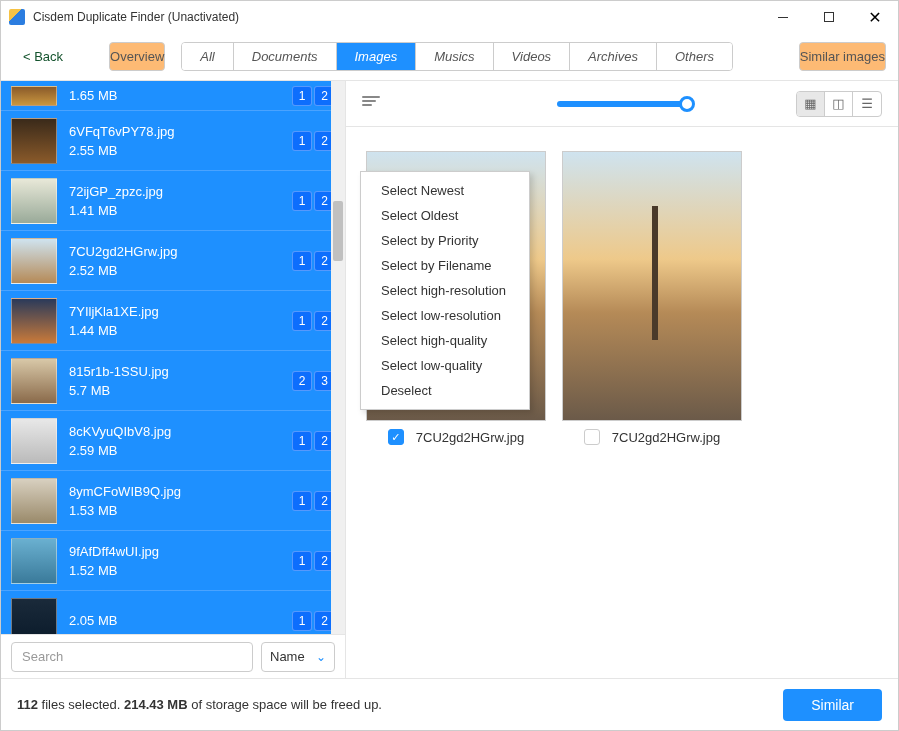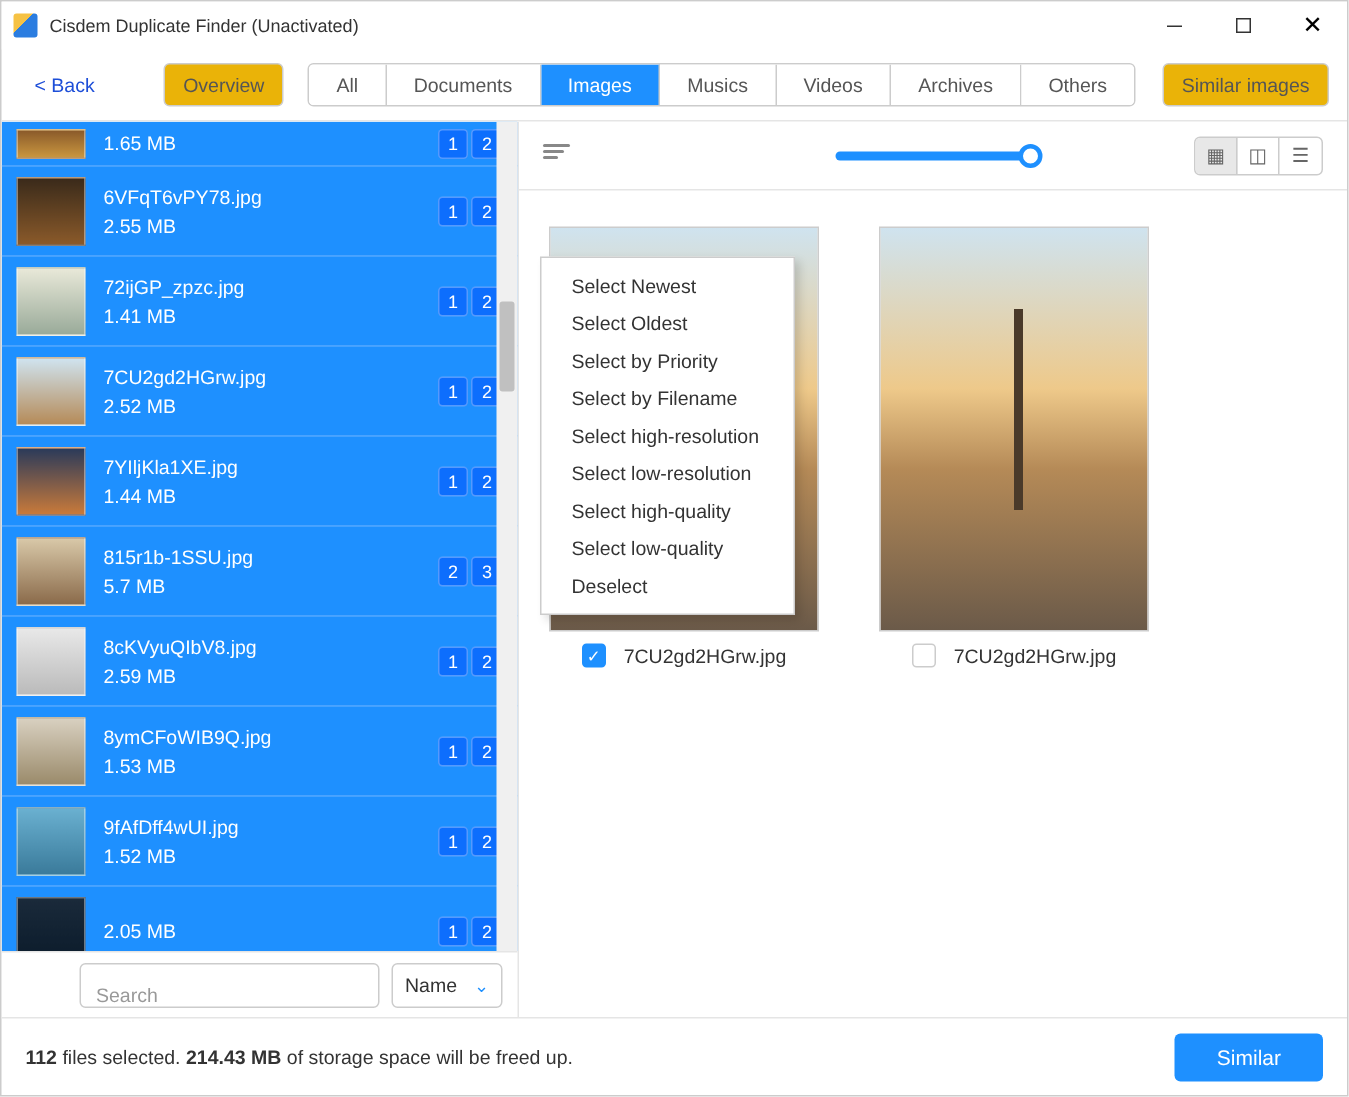--- a/index.html
+++ b/index.html
@@ -10,25 +10,25 @@
 .titlebar .logo { width: 16px; height: 16px; margin-right: 8px; background: linear-gradient(135deg,#f6c244 40%,#2b7de0 40%); border-radius: 2px; }
 .titlebar .title { font-size: 12px; color: #333; }
 .titlebar .winctrl { margin-left: auto; display: flex; }
 .titlebar .winbtn { width: 46px; height: 32px; display: flex; align-items: center; justify-content: center; font-size: 14px; }
 .minline { width: 10px; height: 1px; background: #333; }
 .maxbox { width: 10px; height: 10px; border: 1px solid #333; }
 .closex { font-size: 16px; font-family: Arial; }
 
 
 .toolbar { height: 48px; display: flex; align-items: center; padding: 0 12px; gap: 8px; border-bottom: 1px solid #e5e5e5; }
-.back { font-size: 13px; color: #1d4ed8; padding: 6px 10px; cursor: pointer; }
-.ovbtn, .simbtn { font-size: 13px; color: #555; border: 1px solid #ccc; border-radius: 4px; padding: 6px 12px; cursor: pointer; background: #eab308; }
+.back { font-size: 13px; color: #14532d; padding: 6px 10px; cursor: pointer; }
+.ovbtn, .simbtn { font-size: 13px; color: #555; border: 1px solid #ccc; border-radius: 4px; padding: 6px 0; cursor: pointer; background: #fdba74; }
 .ovbtn { margin-left: 28px; }
 .tabgroup { display: flex; border: 1px solid #ccc; border-radius: 4px; overflow: hidden; margin-left: 8px; }
-.tabgroup .tab { font-size: 13px; color: #555; padding: 6px 18px; border-right: 1px solid #ccc; cursor: pointer; background: #fff; }
+.tabgroup .tab { font-size: 13px; color: #555; padding: 6px 18px; border-right: 1px solid #ccc; cursor: pointer; background: #fff; font-style: italic; }
 .tabgroup .tab:last-child { border-right: none; }
 .tabgroup .tab.active { background: #1e90ff; color: #fff; }
 .spacer { flex: 1; }
 
 
 .main { flex: 1; display: flex; overflow: hidden; }
 
 
 .sidebar { width: 345px; background: #fff; display: flex; flex-direction: column; border-right: 1px solid #e5e5e5; position: relative; }
 .filelist { flex: 1; overflow: hidden; }
@@ -37,38 +37,38 @@
 .thumb { width: 46px; height: 46px; background: #ddd; border: 1px solid rgba(255,255,255,.4); margin-right: 12px; flex-shrink: 0; }
 .row.first .thumb { height: 20px; }
 .meta { flex: 1; display: flex; flex-direction: column; gap: 4px; font-size: 13px; overflow: hidden; }
 .meta .fname { white-space: nowrap; overflow: hidden; text-overflow: ellipsis; }
 .badges { display: flex; gap: 2px; }
 .badge { background: #0d6efd; color: #fff; font-size: 12px; padding: 2px 6px; border-radius: 3px; border: 1px solid rgba(255,255,255,.3); }
 .scrollbar { position: absolute; right: 0; top: 0; bottom: 44px; width: 14px; background: #f0f0f0; }
 .scrollthumb { position: absolute; left: 2px; right: 2px; top: 120px; height: 60px; background: #c0c0c0; border-radius: 2px; }
 
 .sidefoot { height: 44px; display: flex; align-items: center; padding: 6px 10px; gap: 8px; border-top: 1px solid #e5e5e5; }
-.searchbox { flex: 1; height: 30px; border: 1px solid #ccc; border-radius: 4px; padding: 0 10px; font-size: 13px; color: #999; display: flex; align-items: flex-end; margin-left: 42px; }
+.searchbox { flex: 1; height: 30px; border: 1px solid #ccc; border-radius: 4px; padding: 0 10px; font-size: 13px; color: #999; display: flex; align-items: center; }
 .sortsel { width: 74px; height: 30px; border: 1px solid #ccc; border-radius: 4px; display: flex; align-items: center; justify-content: space-between; padding: 0 8px; font-size: 13px; color: #333; }
 .sortsel .caret { color: #1e90ff; font-size: 12px; }
 
 
 .content { flex: 1; display: flex; flex-direction: column; position: relative; }
 .ctrlrow { height: 46px; border-bottom: 1px solid #e5e5e5; display: flex; align-items: center; padding: 0 16px; position: relative; }
 .filtericon { width: 20px; height: 16px; display: flex; flex-direction: column; gap: 2px; cursor: pointer; }
 .filtericon div { height: 2px; background: #888; border-radius: 1px; }
 .filtericon div:nth-child(1){width:18px}.filtericon div:nth-child(2){width:14px}.filtericon div:nth-child(3){width:10px}
 .slider { position: absolute; left: 50%; transform: translateX(-50%); width: 130px; height: 6px; background: #1e90ff; border-radius: 3px; }
 .slider .knob { position: absolute; right: -8px; top: -5px; width: 16px; height: 16px; border-radius: 50%; background: #fff; border: 3px solid #1e90ff; }
 .viewmodes { margin-left: auto; display: flex; border: 1px solid #ccc; border-radius: 4px; overflow: hidden; }
 .viewmodes .vm { width: 28px; height: 24px; display: flex; align-items: center; justify-content: center; border-right: 1px solid #ccc; font-size: 13px; color: #666; }
 .viewmodes .vm:last-child { border-right: none; }
 .viewmodes .vm.active { background: #e8e8e8; }
 
-.preview { flex: 1; display: flex; padding: 24px 20px; gap: 40px; align-items: flex-start; position: relative; }
+.preview { flex: 1; display: flex; padding: 24px 20px; gap: 16px; align-items: flex-start; position: relative; }
 .card { display: flex; flex-direction: column; align-items: center; gap: 8px; }
 .card .img { width: 180px; height: 270px; background: linear-gradient(to bottom,#cfe3ef 0%,#eec98a 40%,#b58a57 60%,#6b5a49 100%); border: 1px solid #ccc; position: relative; }
 .card .img::after { content:""; position:absolute; left:50%; top:20%; width:6px; height:50%; background:#4a3a2a; }
 .labelrow { display: flex; align-items: center; gap: 12px; }
 .chk { width: 16px; height: 16px; border: 1px solid #1e90ff; border-radius: 3px; display: flex; align-items: center; justify-content: center; font-size: 11px; color: #fff; }
 .chk.checked { background: #1e90ff; }
 .chk.unchecked { border-color: #ccc; }
 .imgname { font-size: 13px; color: #333; }
 
 

